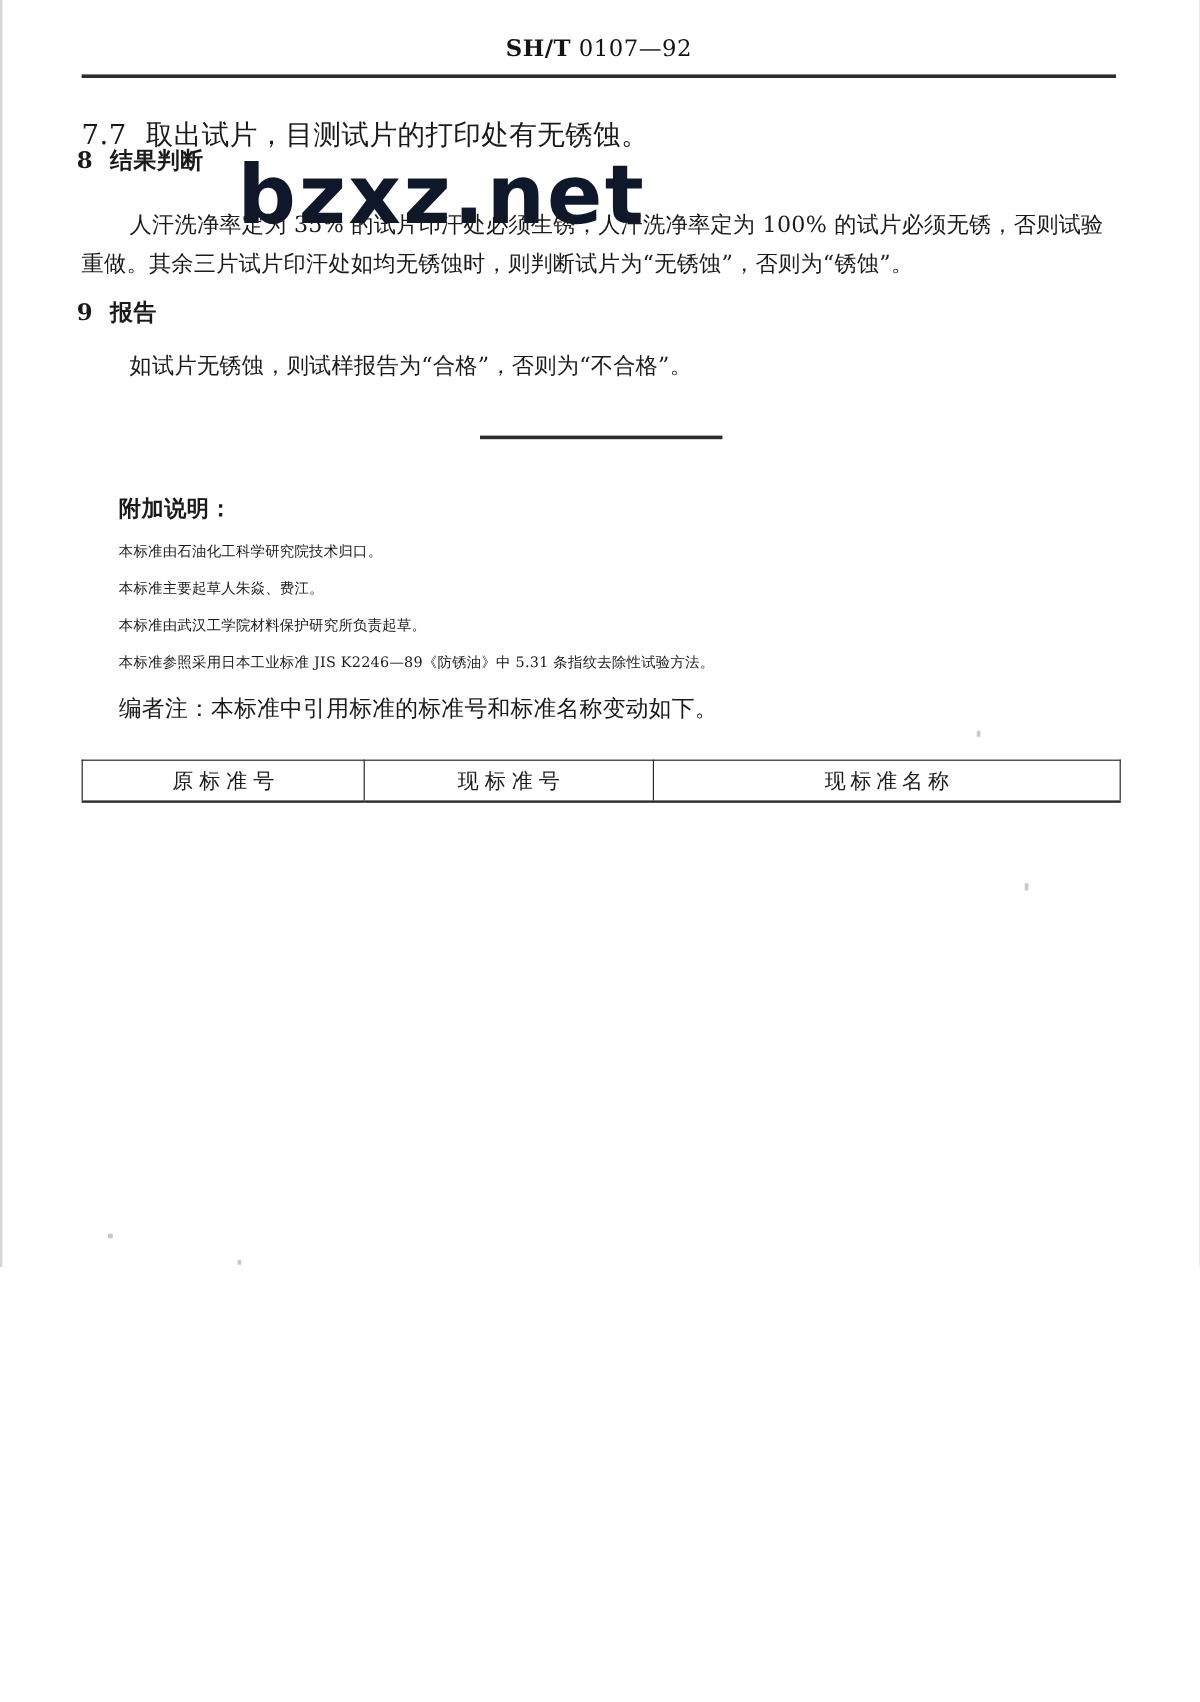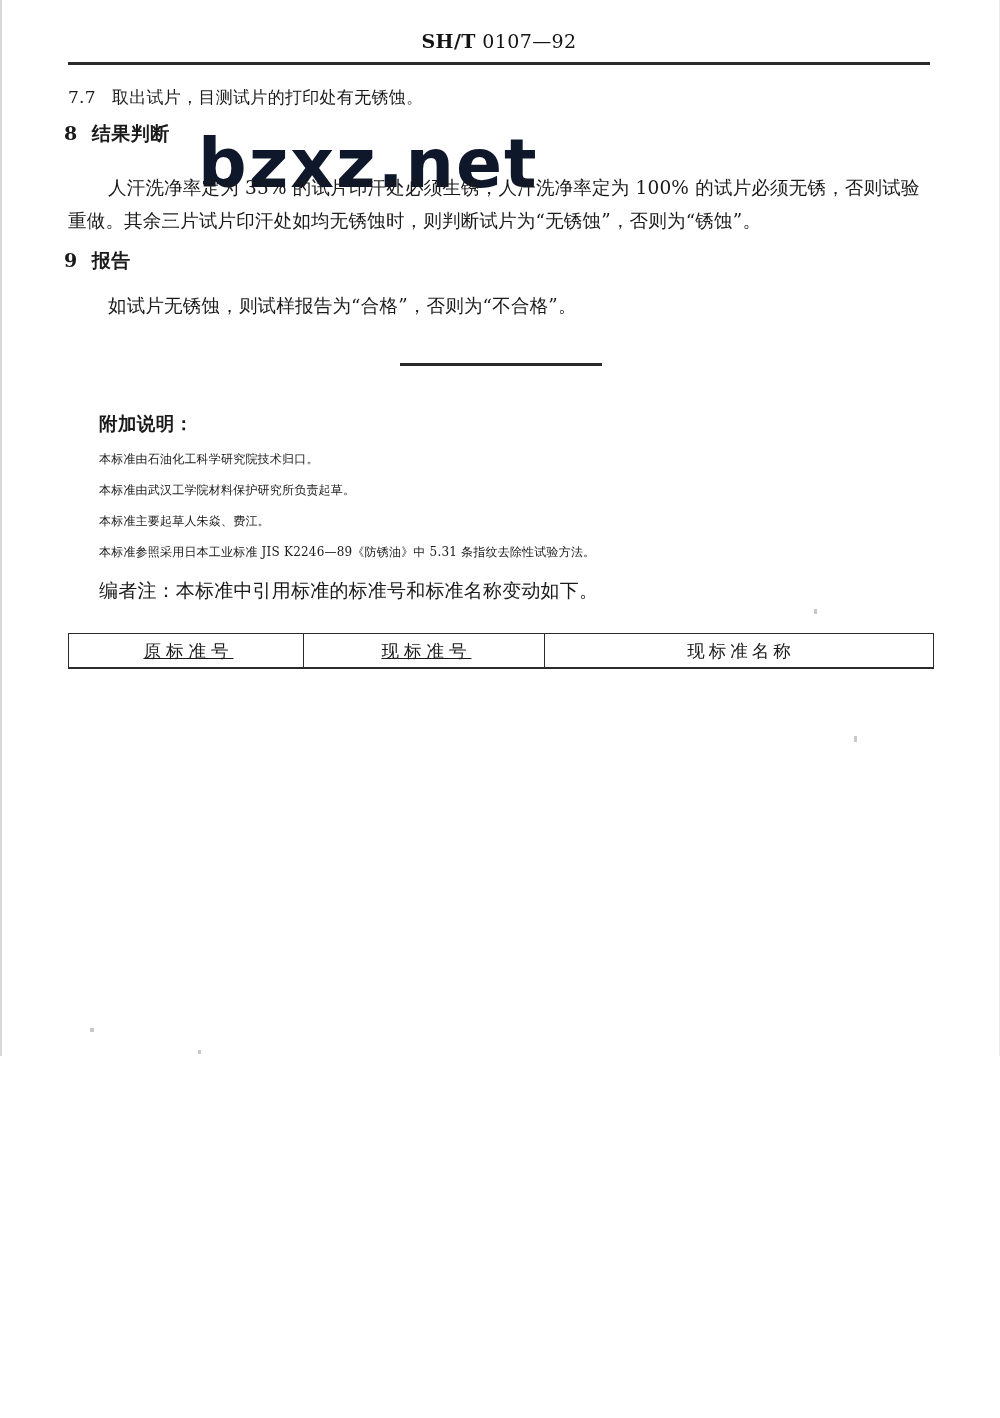--- a/index.html
+++ b/index.html
@@ -71,24 +71,25 @@
     position: absolute;
     top: 0;
     left: 0;
     width: 1000px;
     z-index: 2;
   }
   .block {
     position: absolute;
   }
   .clause {
-    font-size: 17px;
+    font-size: 23px;
     line-height: 30px;
     letter-spacing: 0.3px;
     white-space: nowrap;
+    margin-top: 16px;
   }
   .clause .num {
     font-family: "DejaVu Serif", "Liberation Serif", serif;
   }
   .clause .gap {
     display: inline-block;
     width: 16px;
   }
   .section-head {
     font-size: 19px;
@@ -164,21 +165,20 @@
   }
   .std-table tr.head-row td {
     letter-spacing: 4px;
     text-indent: 4px;
     border-bottom-width: 2px;
   }
   .std-table tr.head-row td.c1,
   .std-table tr.head-row td.c2 {
     letter-spacing: 5px;
     text-indent: 5px;
-    text-decoration: underline;
   }
   .std-table tr.data-row td {
     letter-spacing: 0.5px;
   }
   .std-table tr.data-row td.c3 {
     letter-spacing: 1px;
   }
   .std-table td.c1 { width: 234px; }
   .std-table td.c2 { width: 240px; }
   .std-table td.c3 { width: 388px; }
@@ -234,22 +234,22 @@
     <div class="block para" style="top:289px; left:66px; width:862px;">
       <div class="para-line"><span class="indent"></span><span>如试片无锈蚀，则试样报告为“合格”，否则为“不合格”。</span></div>
     </div>
 
     <div class="mid-rule"></div>
 
     <div class="block appendix-head" style="top:411px; left:97px;">附加说明：</div>
 
     <div class="block" style="top:444px; left:97px;">
       <div class="appendix-line">本标准由石油化工科学研究院技术归口。</div>
+      <div class="appendix-line">本标准主要起草人朱焱、费江。</div>
       <div class="appendix-line">本标准由武汉工学院材料保护研究所负责起草。</div>
-      <div class="appendix-line">本标准主要起草人朱焱、费江。</div>
       <div class="appendix-line">本标准参照采用日本工业标准 JIS K2246—89《防锈油》中 5.31 条指纹去除性试验方法。</div>
     </div>
 
     <div class="block note-line" style="top:578px; left:97px;">编者注：本标准中引用标准的标准号和标准名称变动如下。</div>
 
     <table class="std-table">
       <tbody>
         <tr class="head-row">
           <td class="c1">原标准号</td>
           <td class="c2">现标准号</td>

